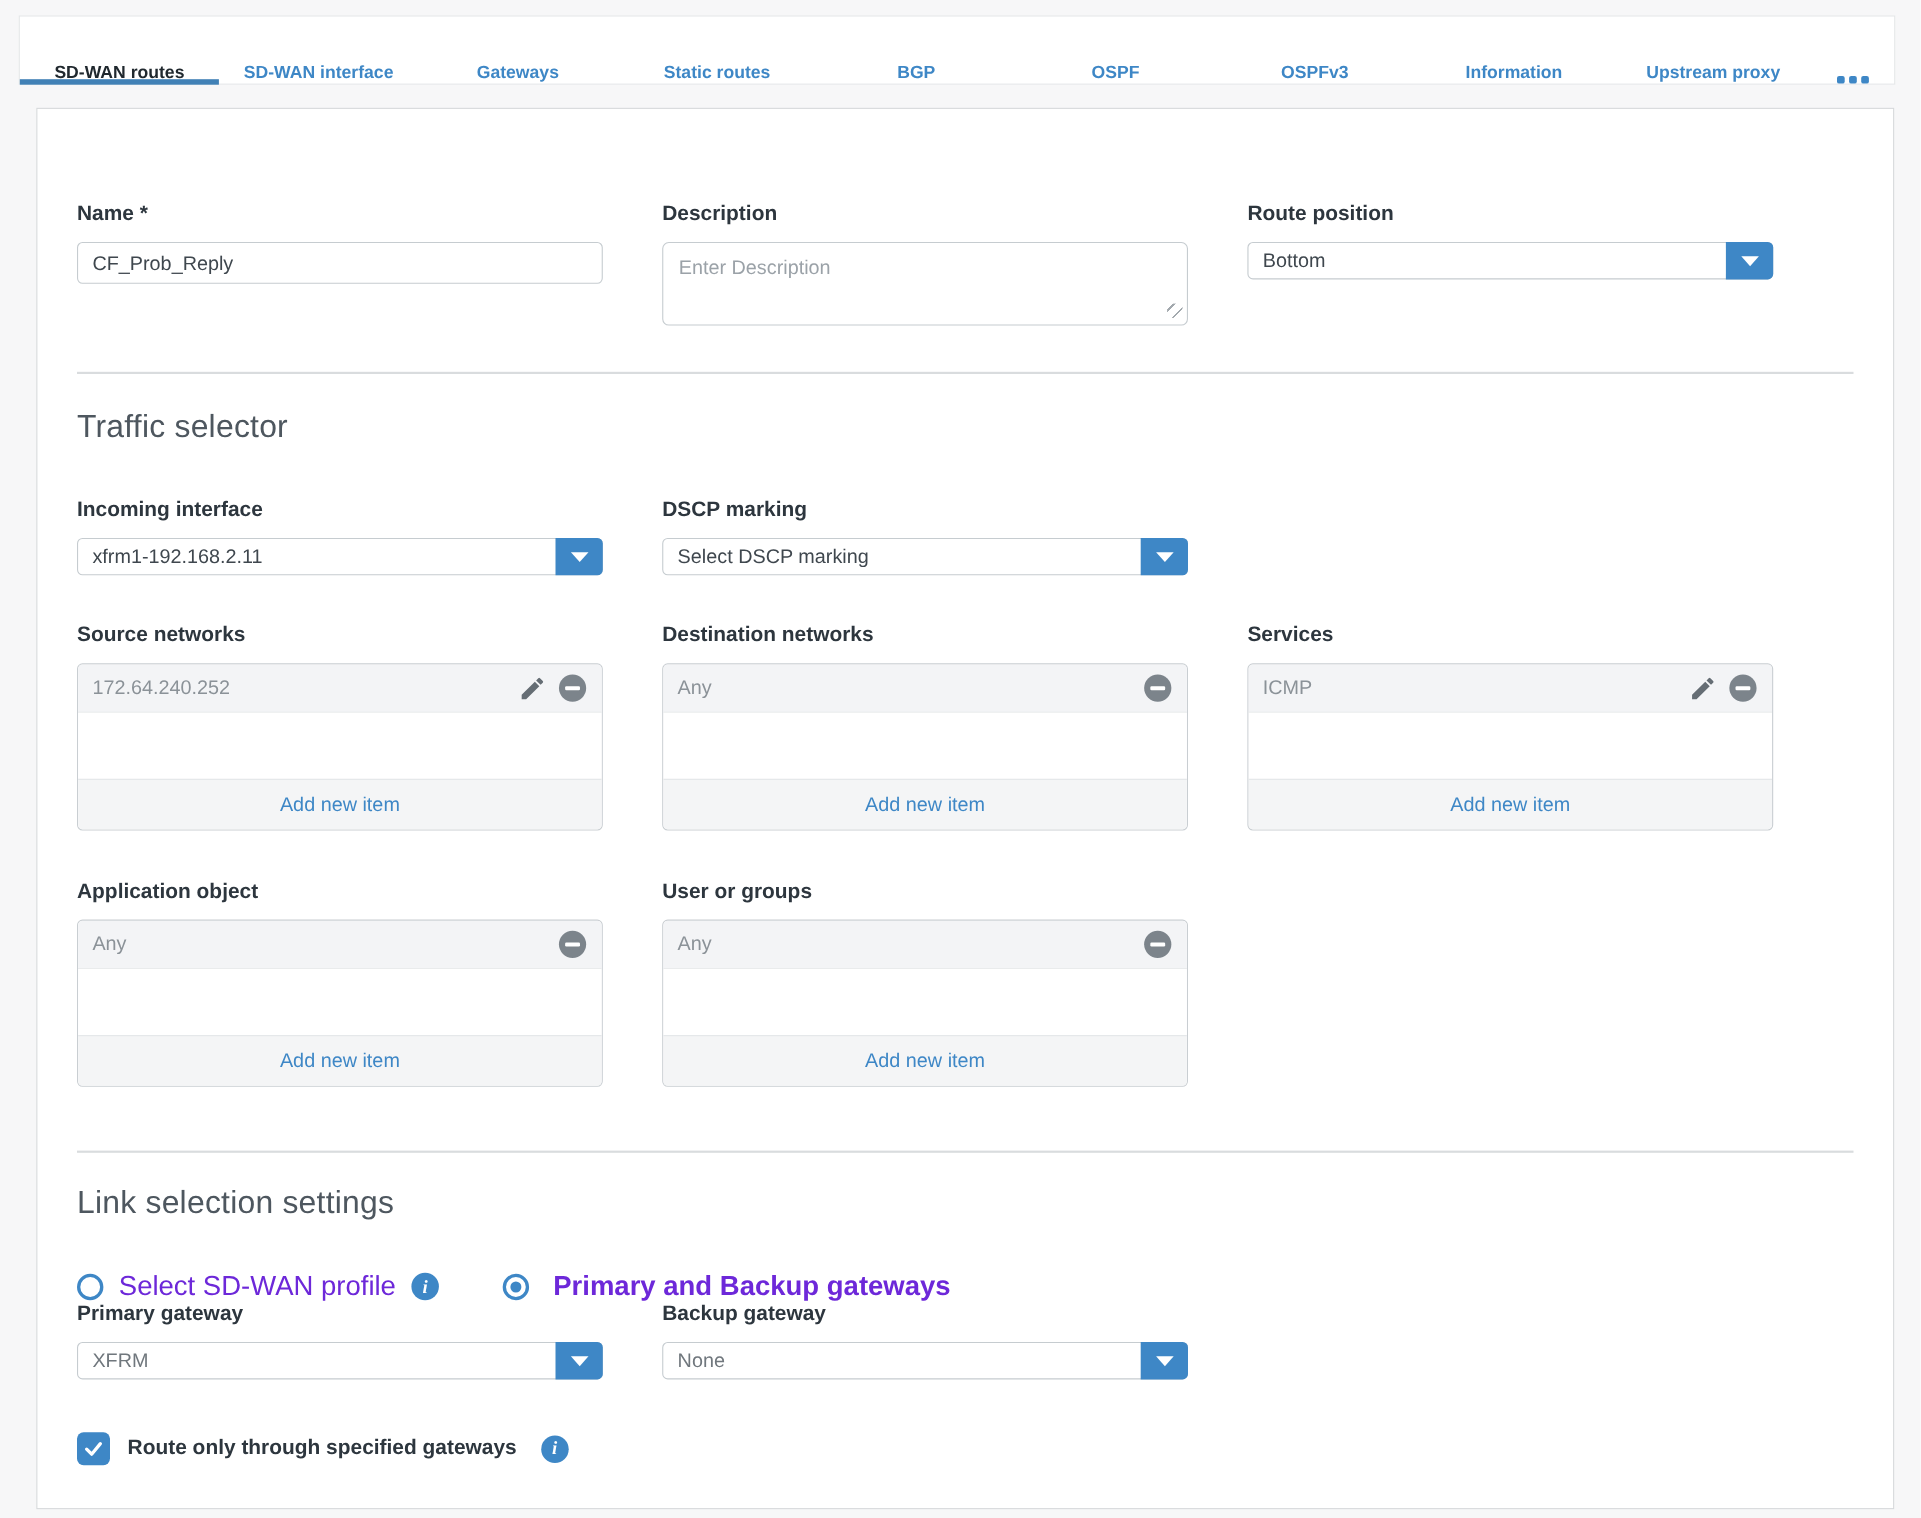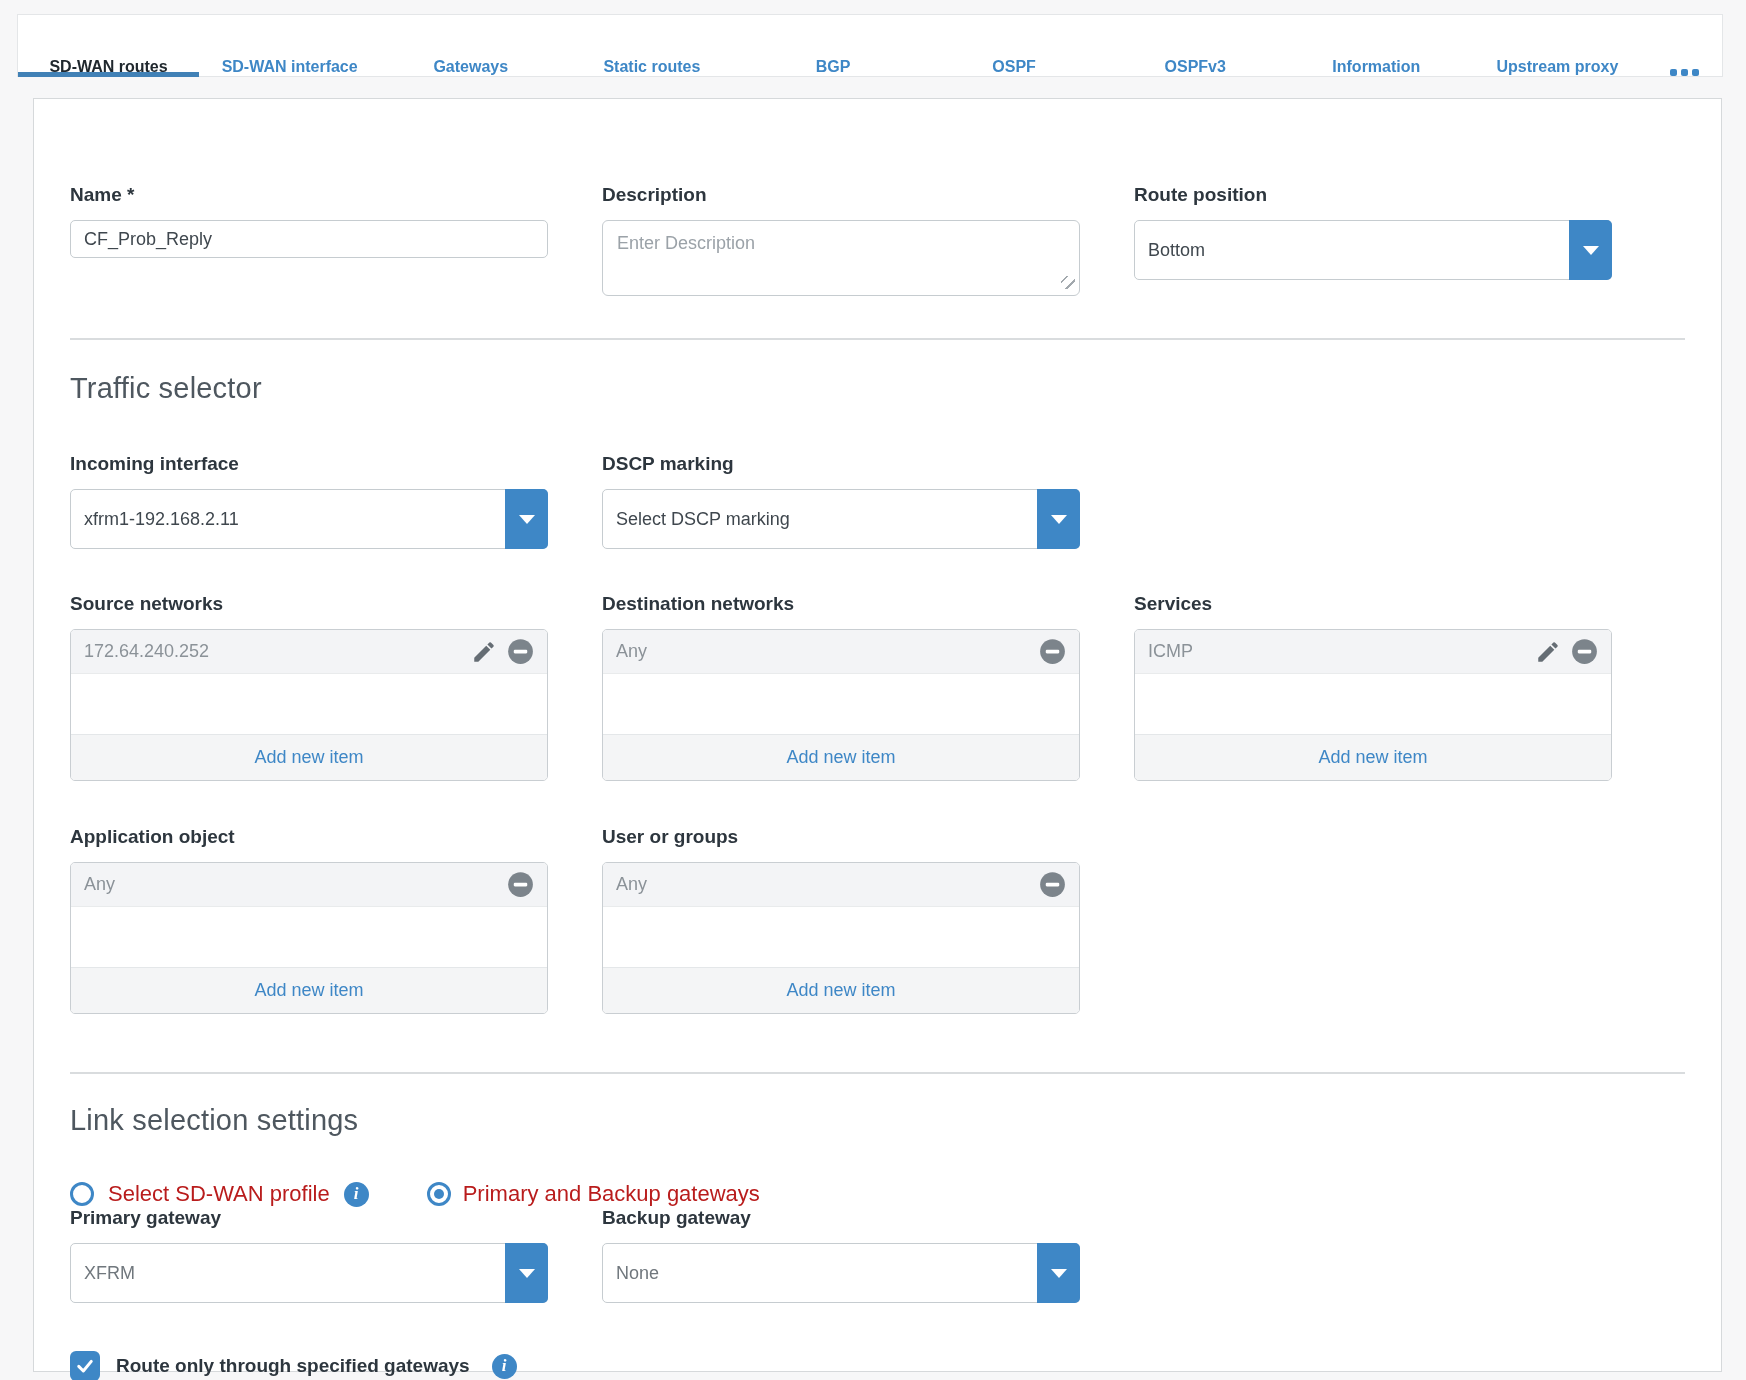--- a/index.html
+++ b/index.html
@@ -64,21 +64,21 @@
     font-family:"Liberation Sans","DejaVu Sans",sans-serif;display:block;
   }
   textarea.desc::placeholder{color:#9ba2a8;opacity:1;}
   .resize-handle{
     position:absolute;right:5px;bottom:7px;width:14px;height:13px;
     background:repeating-linear-gradient(135deg,transparent 0 4px,#a2a8ad 4px 5.6px,transparent 5.6px 8px);
     pointer-events:none;
   }
   
   .select{
-    position:relative;height:60px;border:1px solid var(--border);border-radius:5px;
+    position:relative;height:34px;border:1px solid var(--border);border-radius:5px;
     background:#fff;display:flex;align-items:center;padding:0 56px 0 13px;
     font-size:18px;cursor:pointer;
   }
   .select .val-dark{color:var(--value-dark);}
   .select .val-gray{color:var(--value-gray);}
   .select-btn{
     position:absolute;top:-1px;right:-1px;bottom:-1px;width:43px;
     background:var(--accent);border-radius:0 5px 5px 0;
     display:flex;align-items:center;justify-content:center;
   }
@@ -102,21 +102,21 @@
   }
   .icon-btn{display:flex;align-items:center;justify-content:center;cursor:pointer;}
   
   .radio-row{display:flex;align-items:center;gap:14px;}
   .radio{
     width:24px;height:24px;border-radius:50%;border:3px solid var(--accent);
     background:#fff;display:flex;align-items:center;justify-content:center;flex:0 0 auto;
   }
   .radio .dot{width:10px;height:10px;border-radius:50%;background:var(--accent);display:none;}
   .radio.checked .dot{display:block;}
-  .radio-label{font-size:22px;color:#b91c1c;}
+  .radio-label{font-size:25px;color:#6d28d9;}
   .info-icon{
     width:25px;height:25px;border-radius:50%;background:var(--accent);
     color:#fff;display:flex;align-items:center;justify-content:center;
     font-family:"Liberation Serif",serif;font-style:italic;font-weight:700;font-size:17px;
     flex:0 0 auto;cursor:pointer;
   }
   
   .checkbox{
     width:30px;height:30px;border-radius:6px;background:var(--accent);
     display:flex;align-items:center;justify-content:center;flex:0 0 auto;cursor:pointer;
@@ -338,21 +338,21 @@
 
   <div class="section-heading mt-heading2">Link selection settings</div>
 
   <div class="radio-row mt-radios" style="gap:0;">
     <span class="radio"></span>
     <span class="radio-label" style="margin-left:14px;">Select SD-WAN profile</span>
     <span class="info-icon" style="margin-left:14px;">i</span>
     <span class="radio checked" style="margin-left:58px;">
         <span class="dot"></span>
       </span>
-    <span class="radio-label" style="margin-left:12px;">Primary and Backup gateways</span>
+    <span class="radio-label" style="margin-left:22px;font-weight:bold;">Primary and Backup gateways</span>
   </div>
 
   <div class="grid3 mt-gateways">
     <div>
       <span class="field-label">Primary gateway</span>
       <div class="select">
         <span class="val-gray">XFRM</span>
         <span class="select-btn">
             <span class="caret"></span>
           </span>

